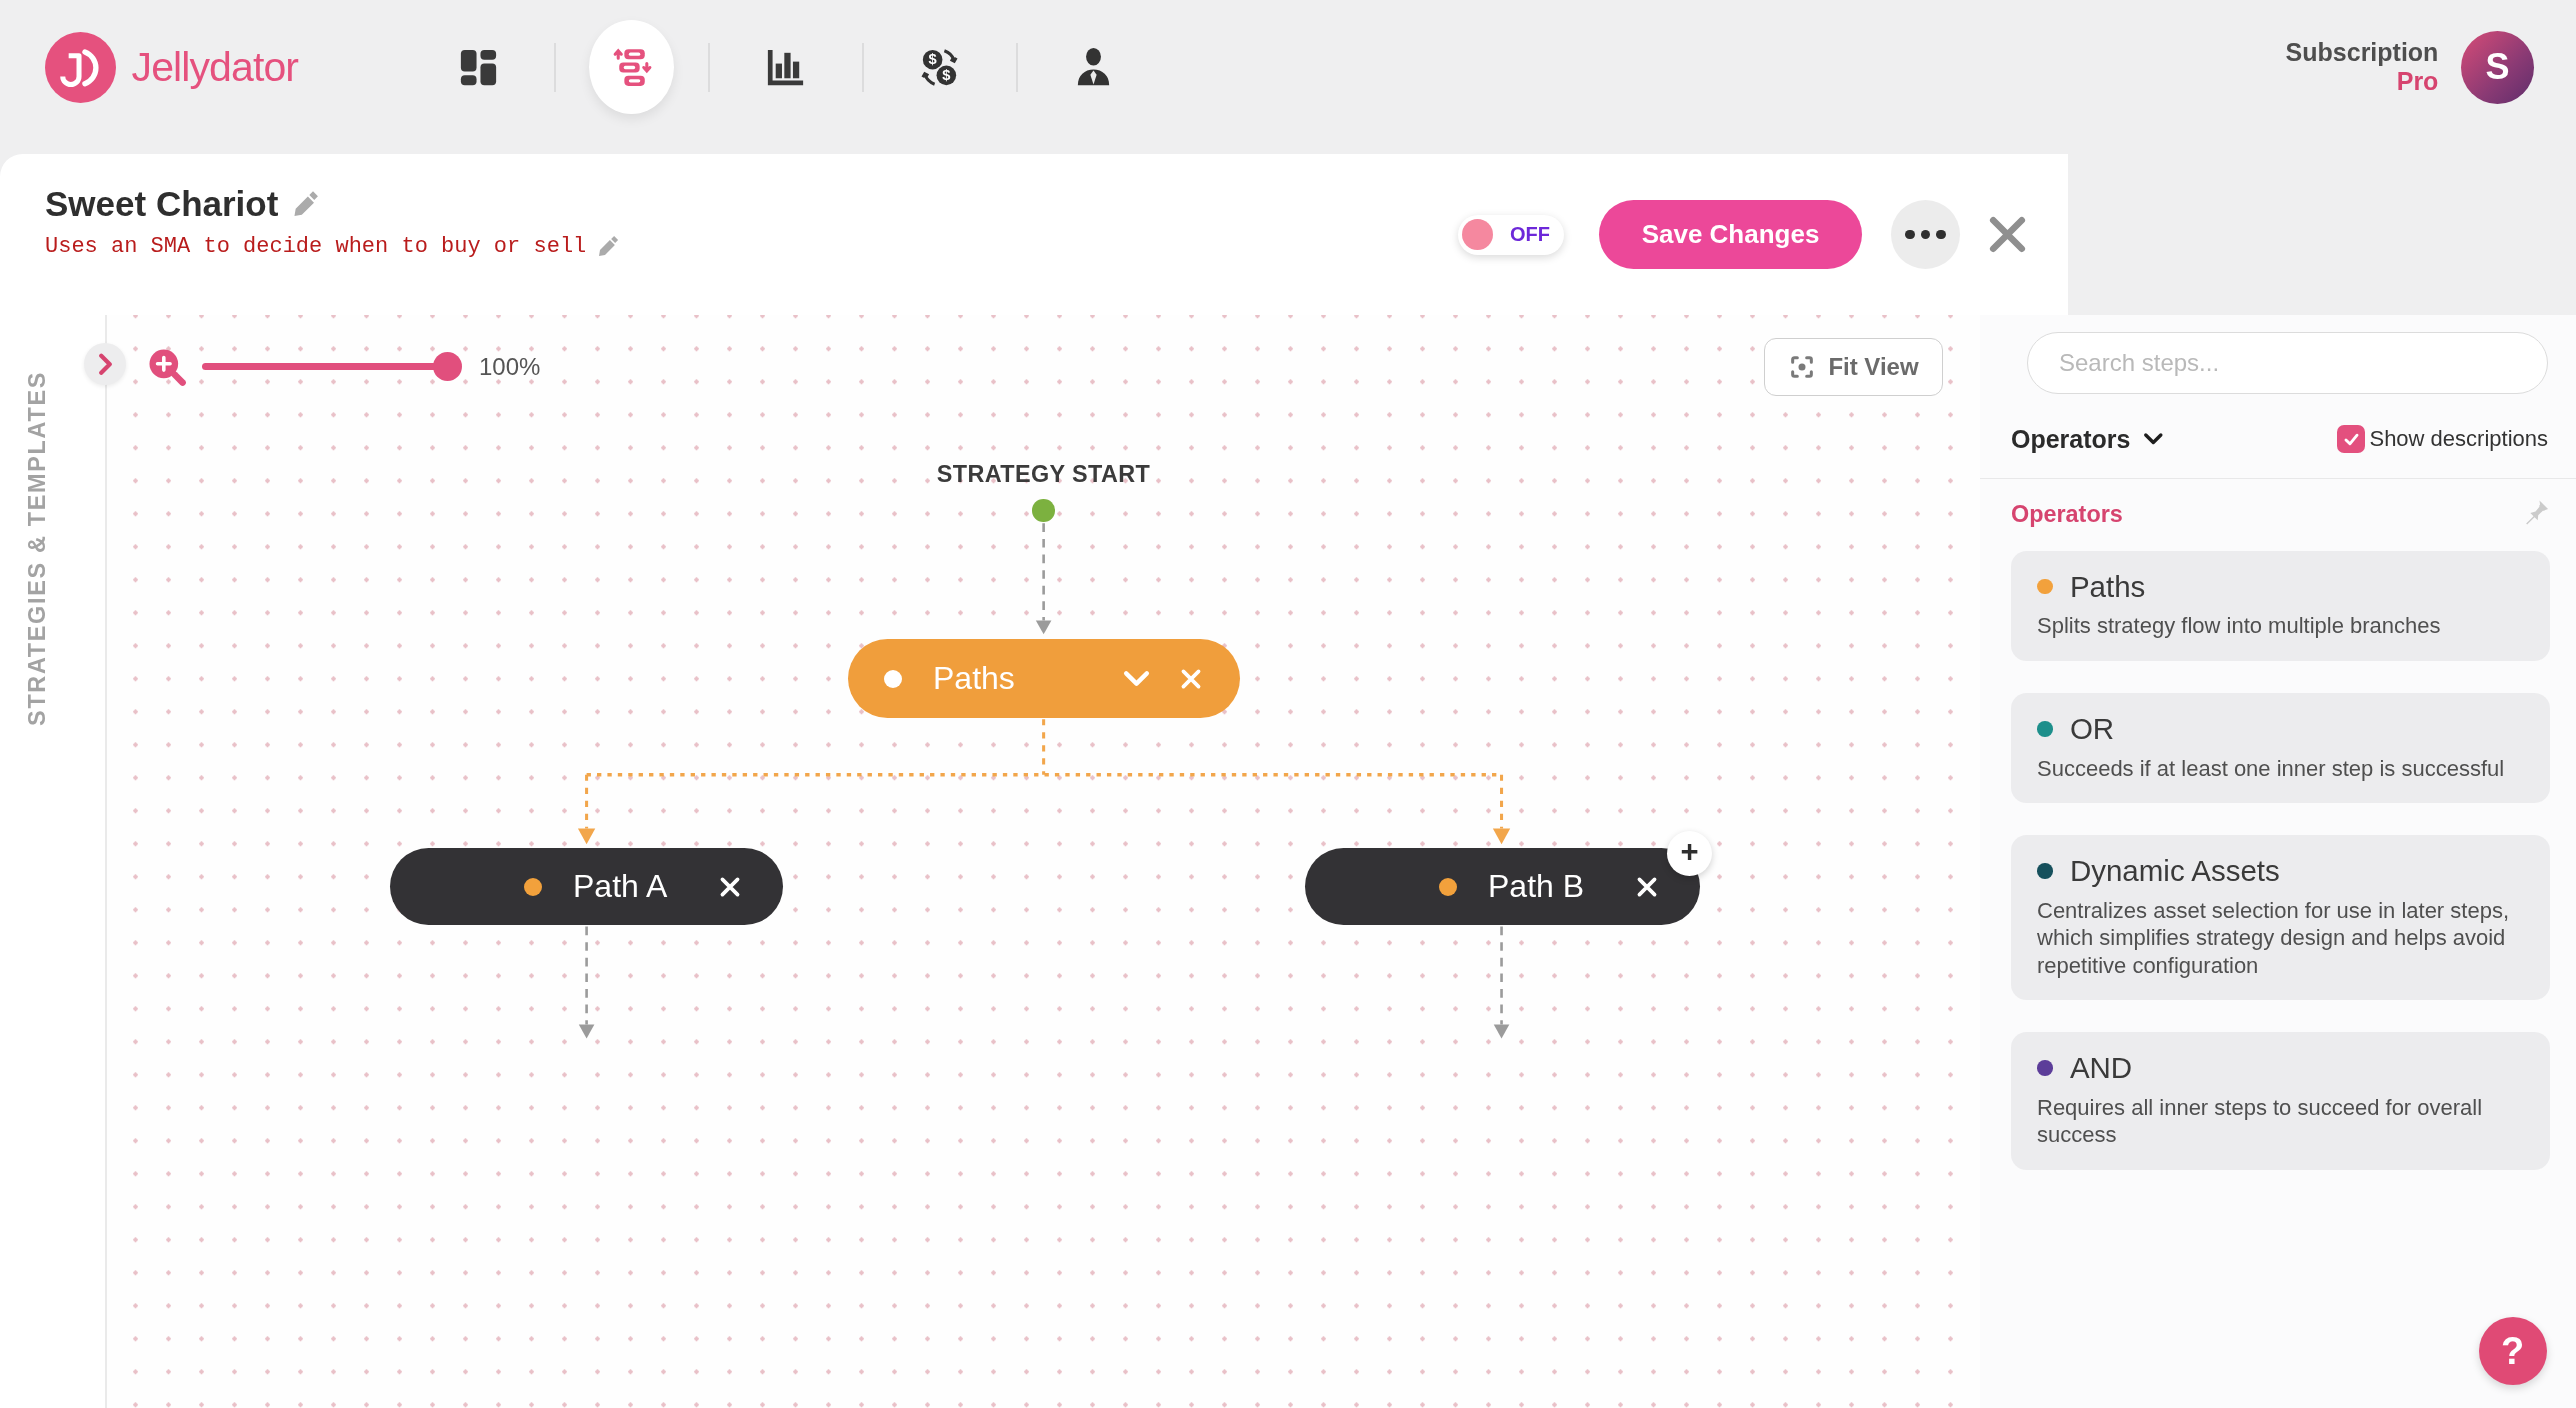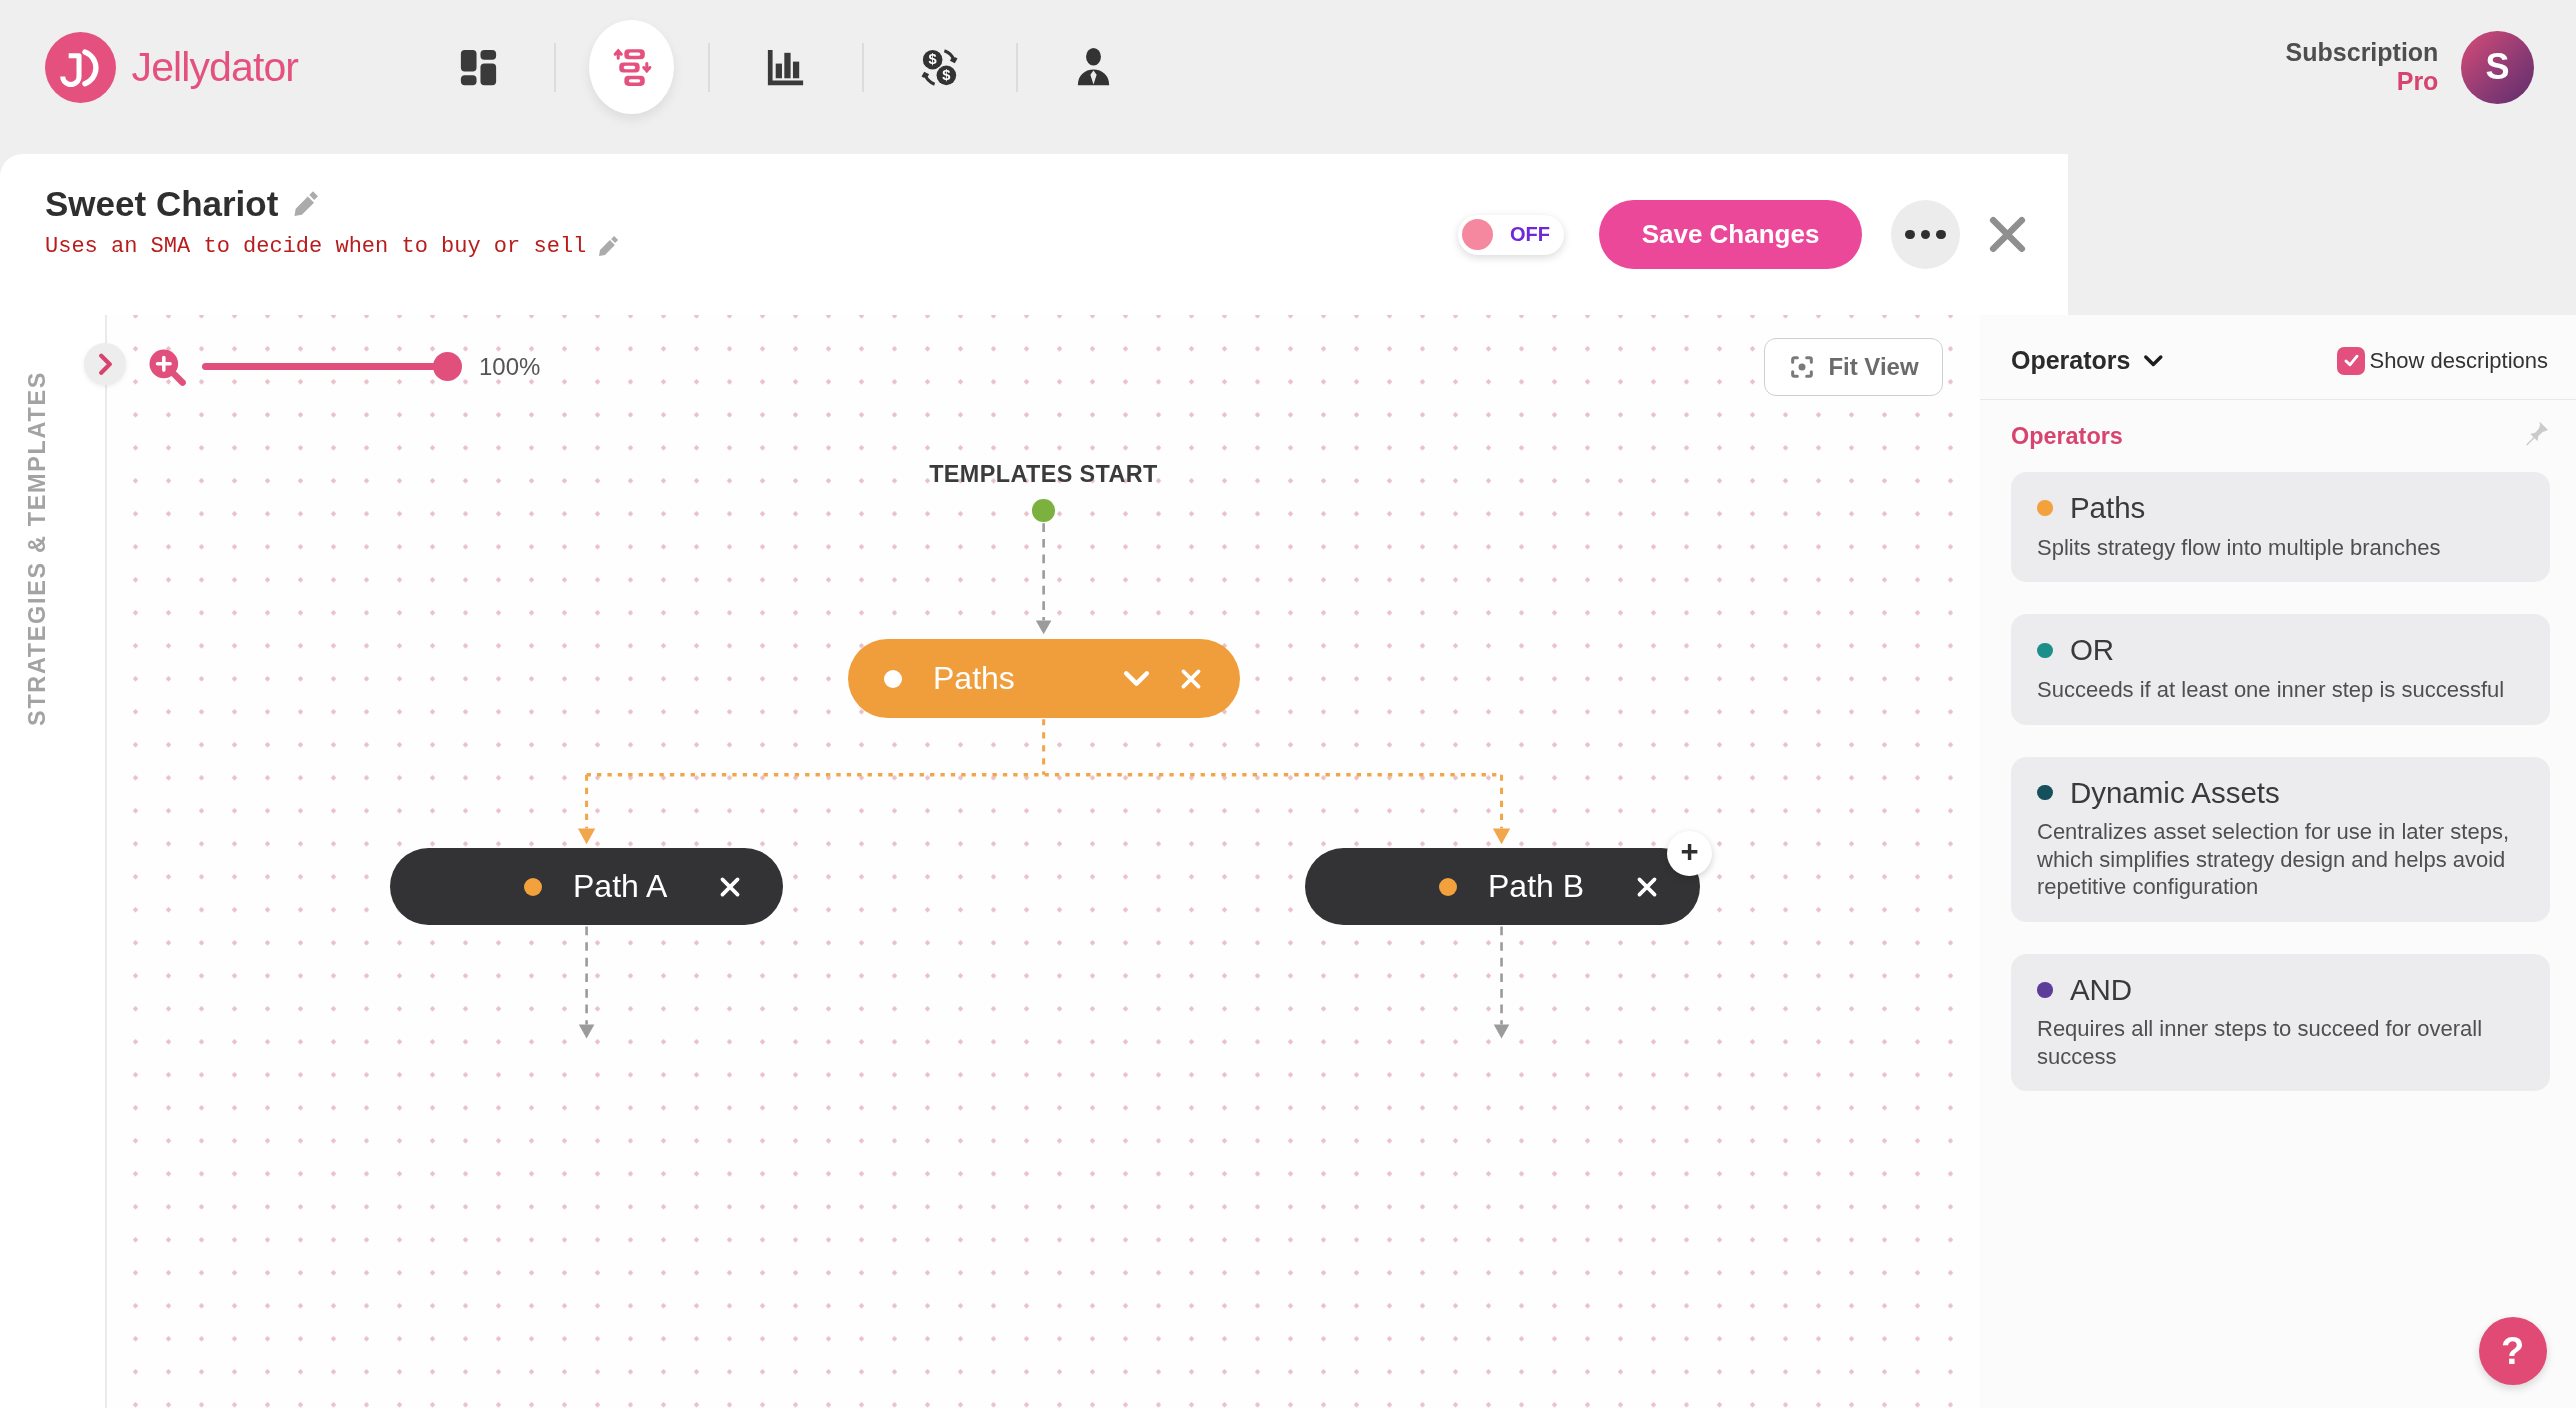--- a/index.html
+++ b/index.html
@@ -281,21 +281,21 @@
         <svg width="28" height="28" viewBox="0 0 24 24" fill="none" stroke="#7A7A7A" stroke-width="2.6" stroke-linecap="round">
           <path d="M4 8 V5.5 A1.5 1.5 0 0 1 5.5 4 H8"></path>
             <path d="M16 4 h2.5 A1.5 1.5 0 0 1 20 5.5 V8"></path>
           <path d="M20 16 v2.5 A1.5 1.5 0 0 1 18.5 20 H16"></path>
             <path d="M8 20 H5.5 A1.5 1.5 0 0 1 4 18.5 V16"></path>
           <circle cx="12" cy="12" r="3" fill="#7A7A7A" stroke="none"></circle>
         </svg>
         <span>Fit View</span>
       </button>
 
-      <div class="start-label">TEMPLATES START</div>
+      <div class="start-label">STRATEGY START</div>
       <span class="start-dot"></span>
 
       <svg class="edges" viewBox="0 0 2162 1283">
         <path d="M1080 240 V352" stroke="#9B9B9B" stroke-width="3" stroke-dasharray="10 8" fill="none"></path>
         <path d="M1071 352 h18 l-9 16 z" fill="#9B9B9B"></path>
         <path d="M1080 466 V530" stroke="#F2A64B" stroke-width="3.5" stroke-dasharray="7 8" fill="none"></path>
         <path d="M553 530 H1608" stroke="#F2A64B" stroke-width="4" stroke-dasharray="5 7" fill="none"></path>
         <path d="M553 530 V592" stroke="#F2A64B" stroke-width="3.5" stroke-dasharray="7 8" fill="none"></path>
         <path d="M1608 530 V592" stroke="#F2A64B" stroke-width="3.5" stroke-dasharray="7 8" fill="none"></path>
         <path d="M543 592 h20 l-10 18 z" fill="#F2A64B"></path>
@@ -337,20 +337,23 @@
         <span class="node-x">
           <svg width="26" height="26" viewBox="0 0 24 24" fill="none" stroke="#FFFFFF" stroke-width="3.4" stroke-linecap="round">
               <path d="M5 5 L19 19 M19 5 L5 19"></path>
             </svg>
         </span>
         <button class="add-btn">+</button>
       </div>
     </div>
 
     <aside class="panel">
+      <div class="search-wrap">
+        <input class="search-input" type="text" placeholder="Search steps..." style="">
+      </div>
 
       <div class="panel-controls">
         <div class="group-selector">
           <span class="group-selector-label">Operators</span>
           <svg width="22.6" height="15.6" viewBox="0 0 24 16" fill="none" stroke="#1E1E1E" stroke-width="3.6" stroke-linecap="round" stroke-linejoin="round">
               <path d="M4 4 L12 12 L20 4"></path>
             </svg>
         </div>
         <label class="show-desc">
           <span class="checkbox">

